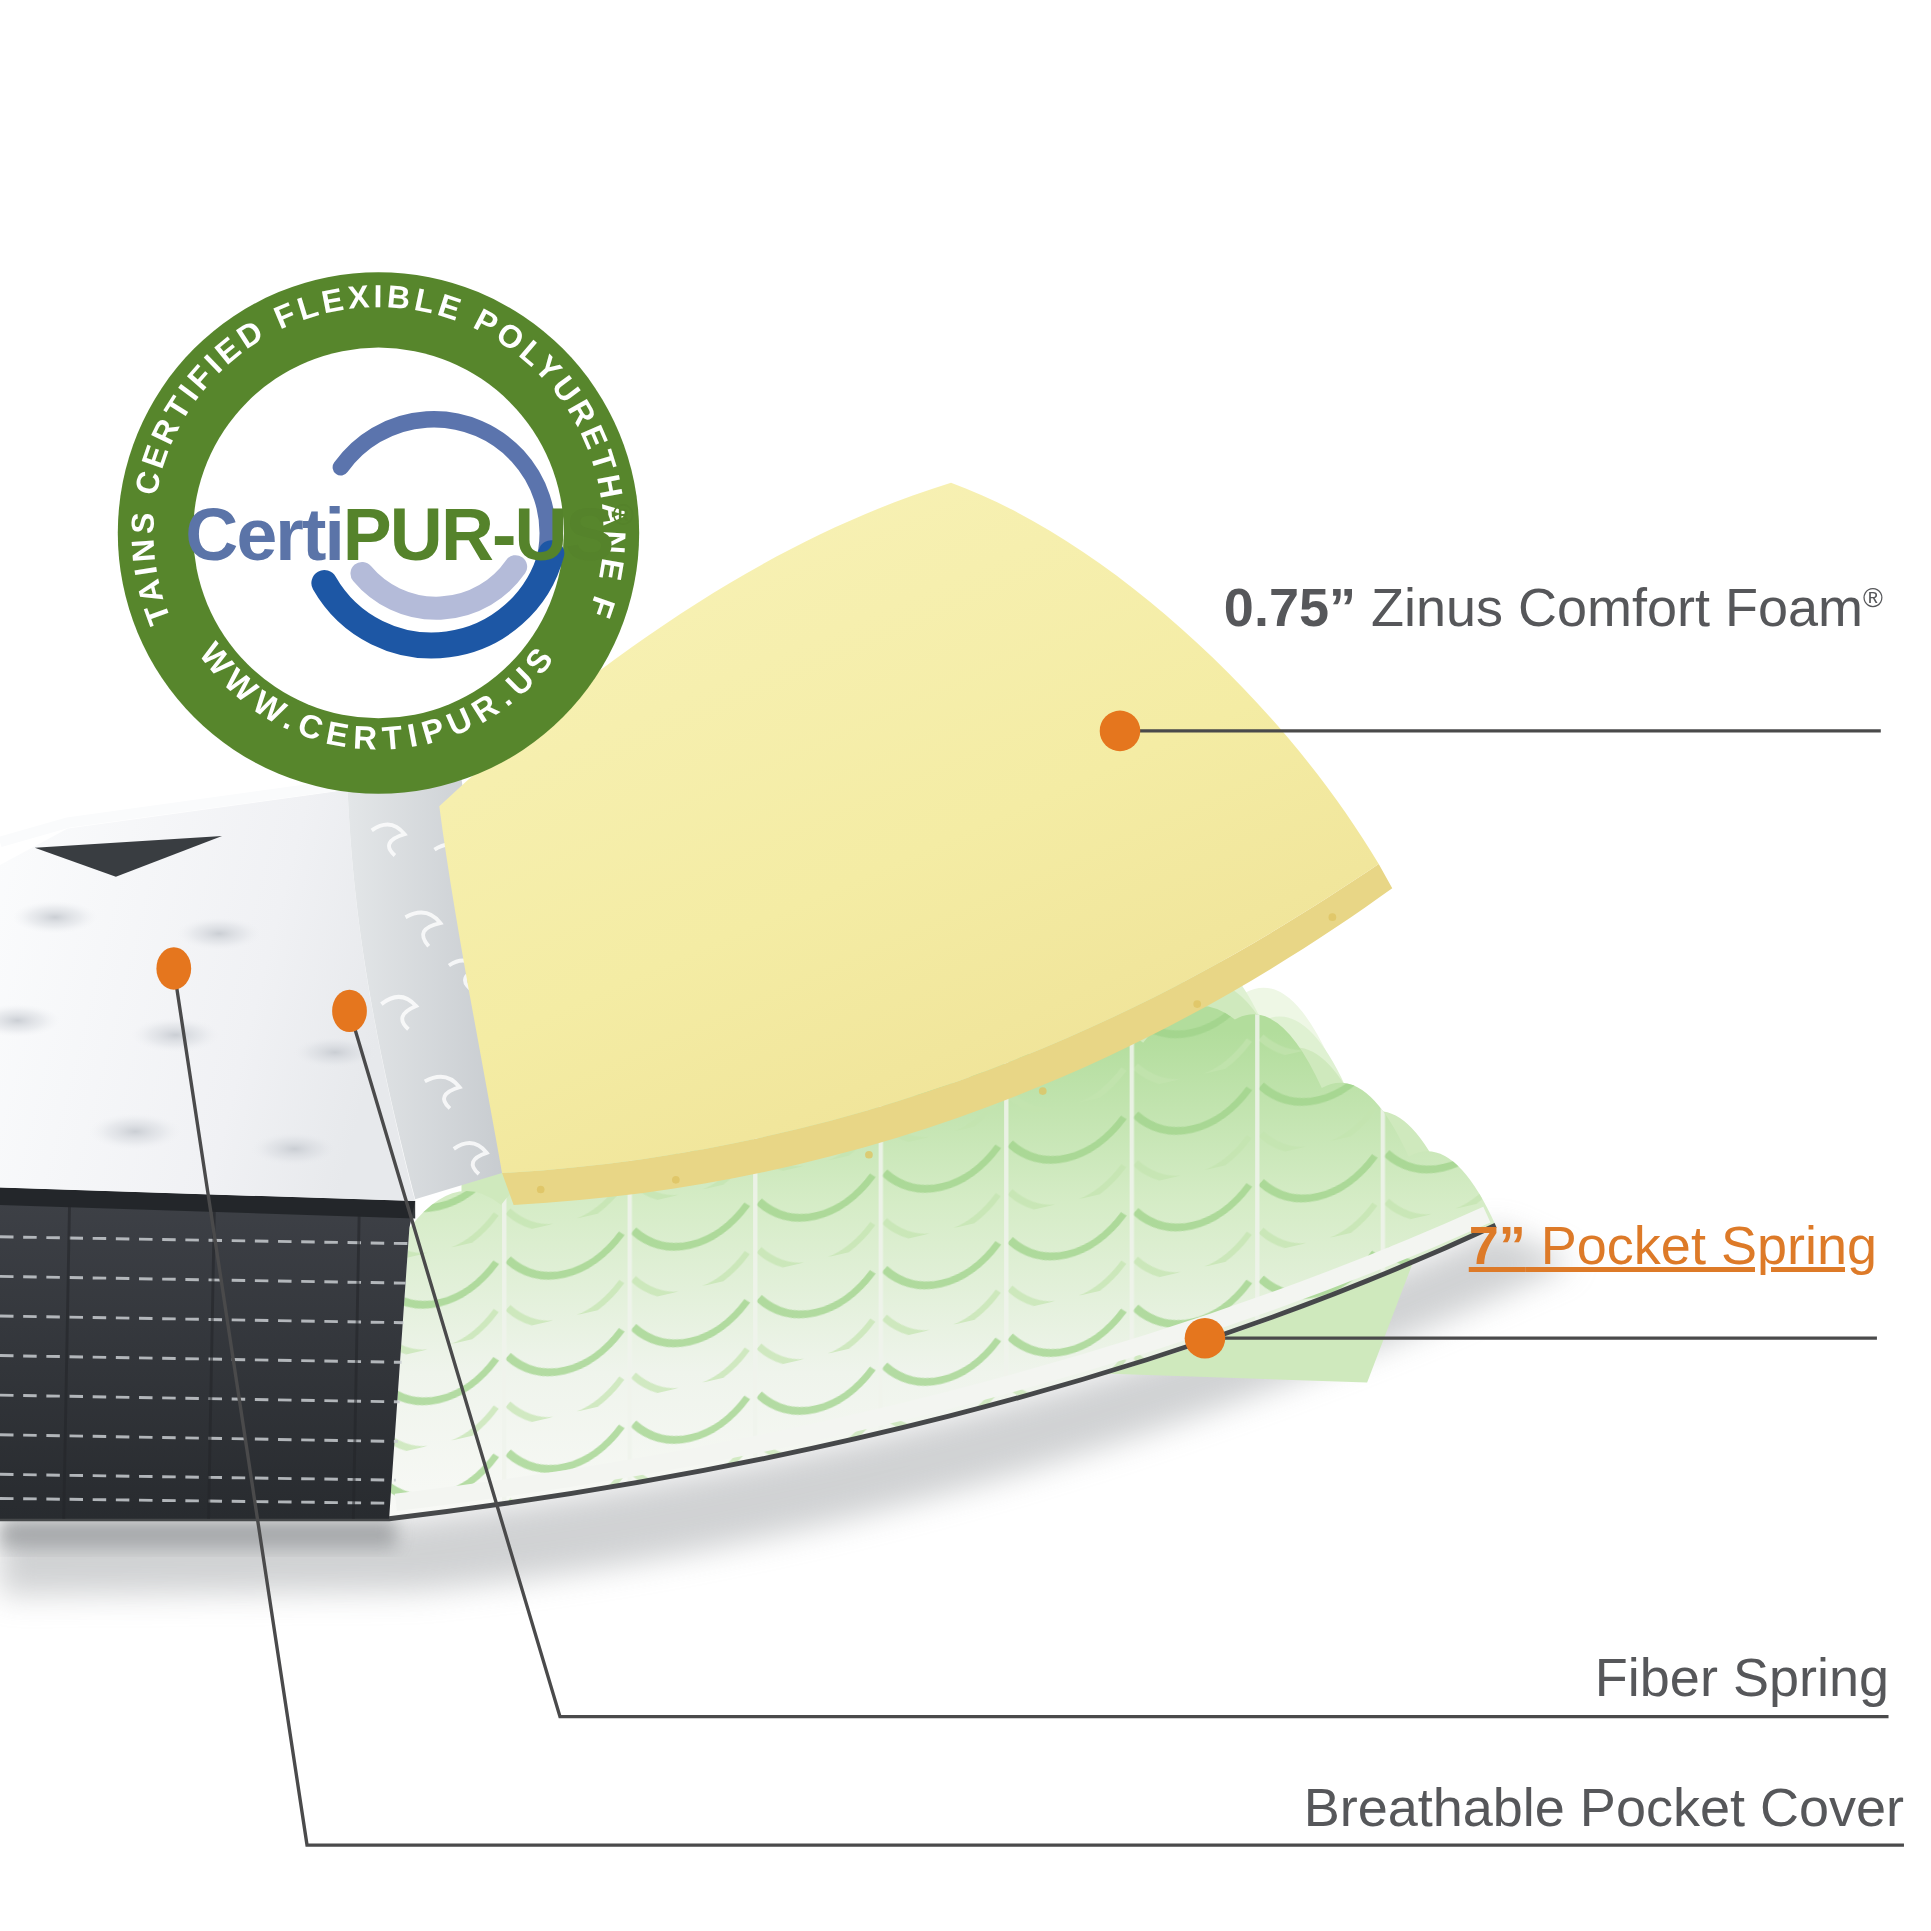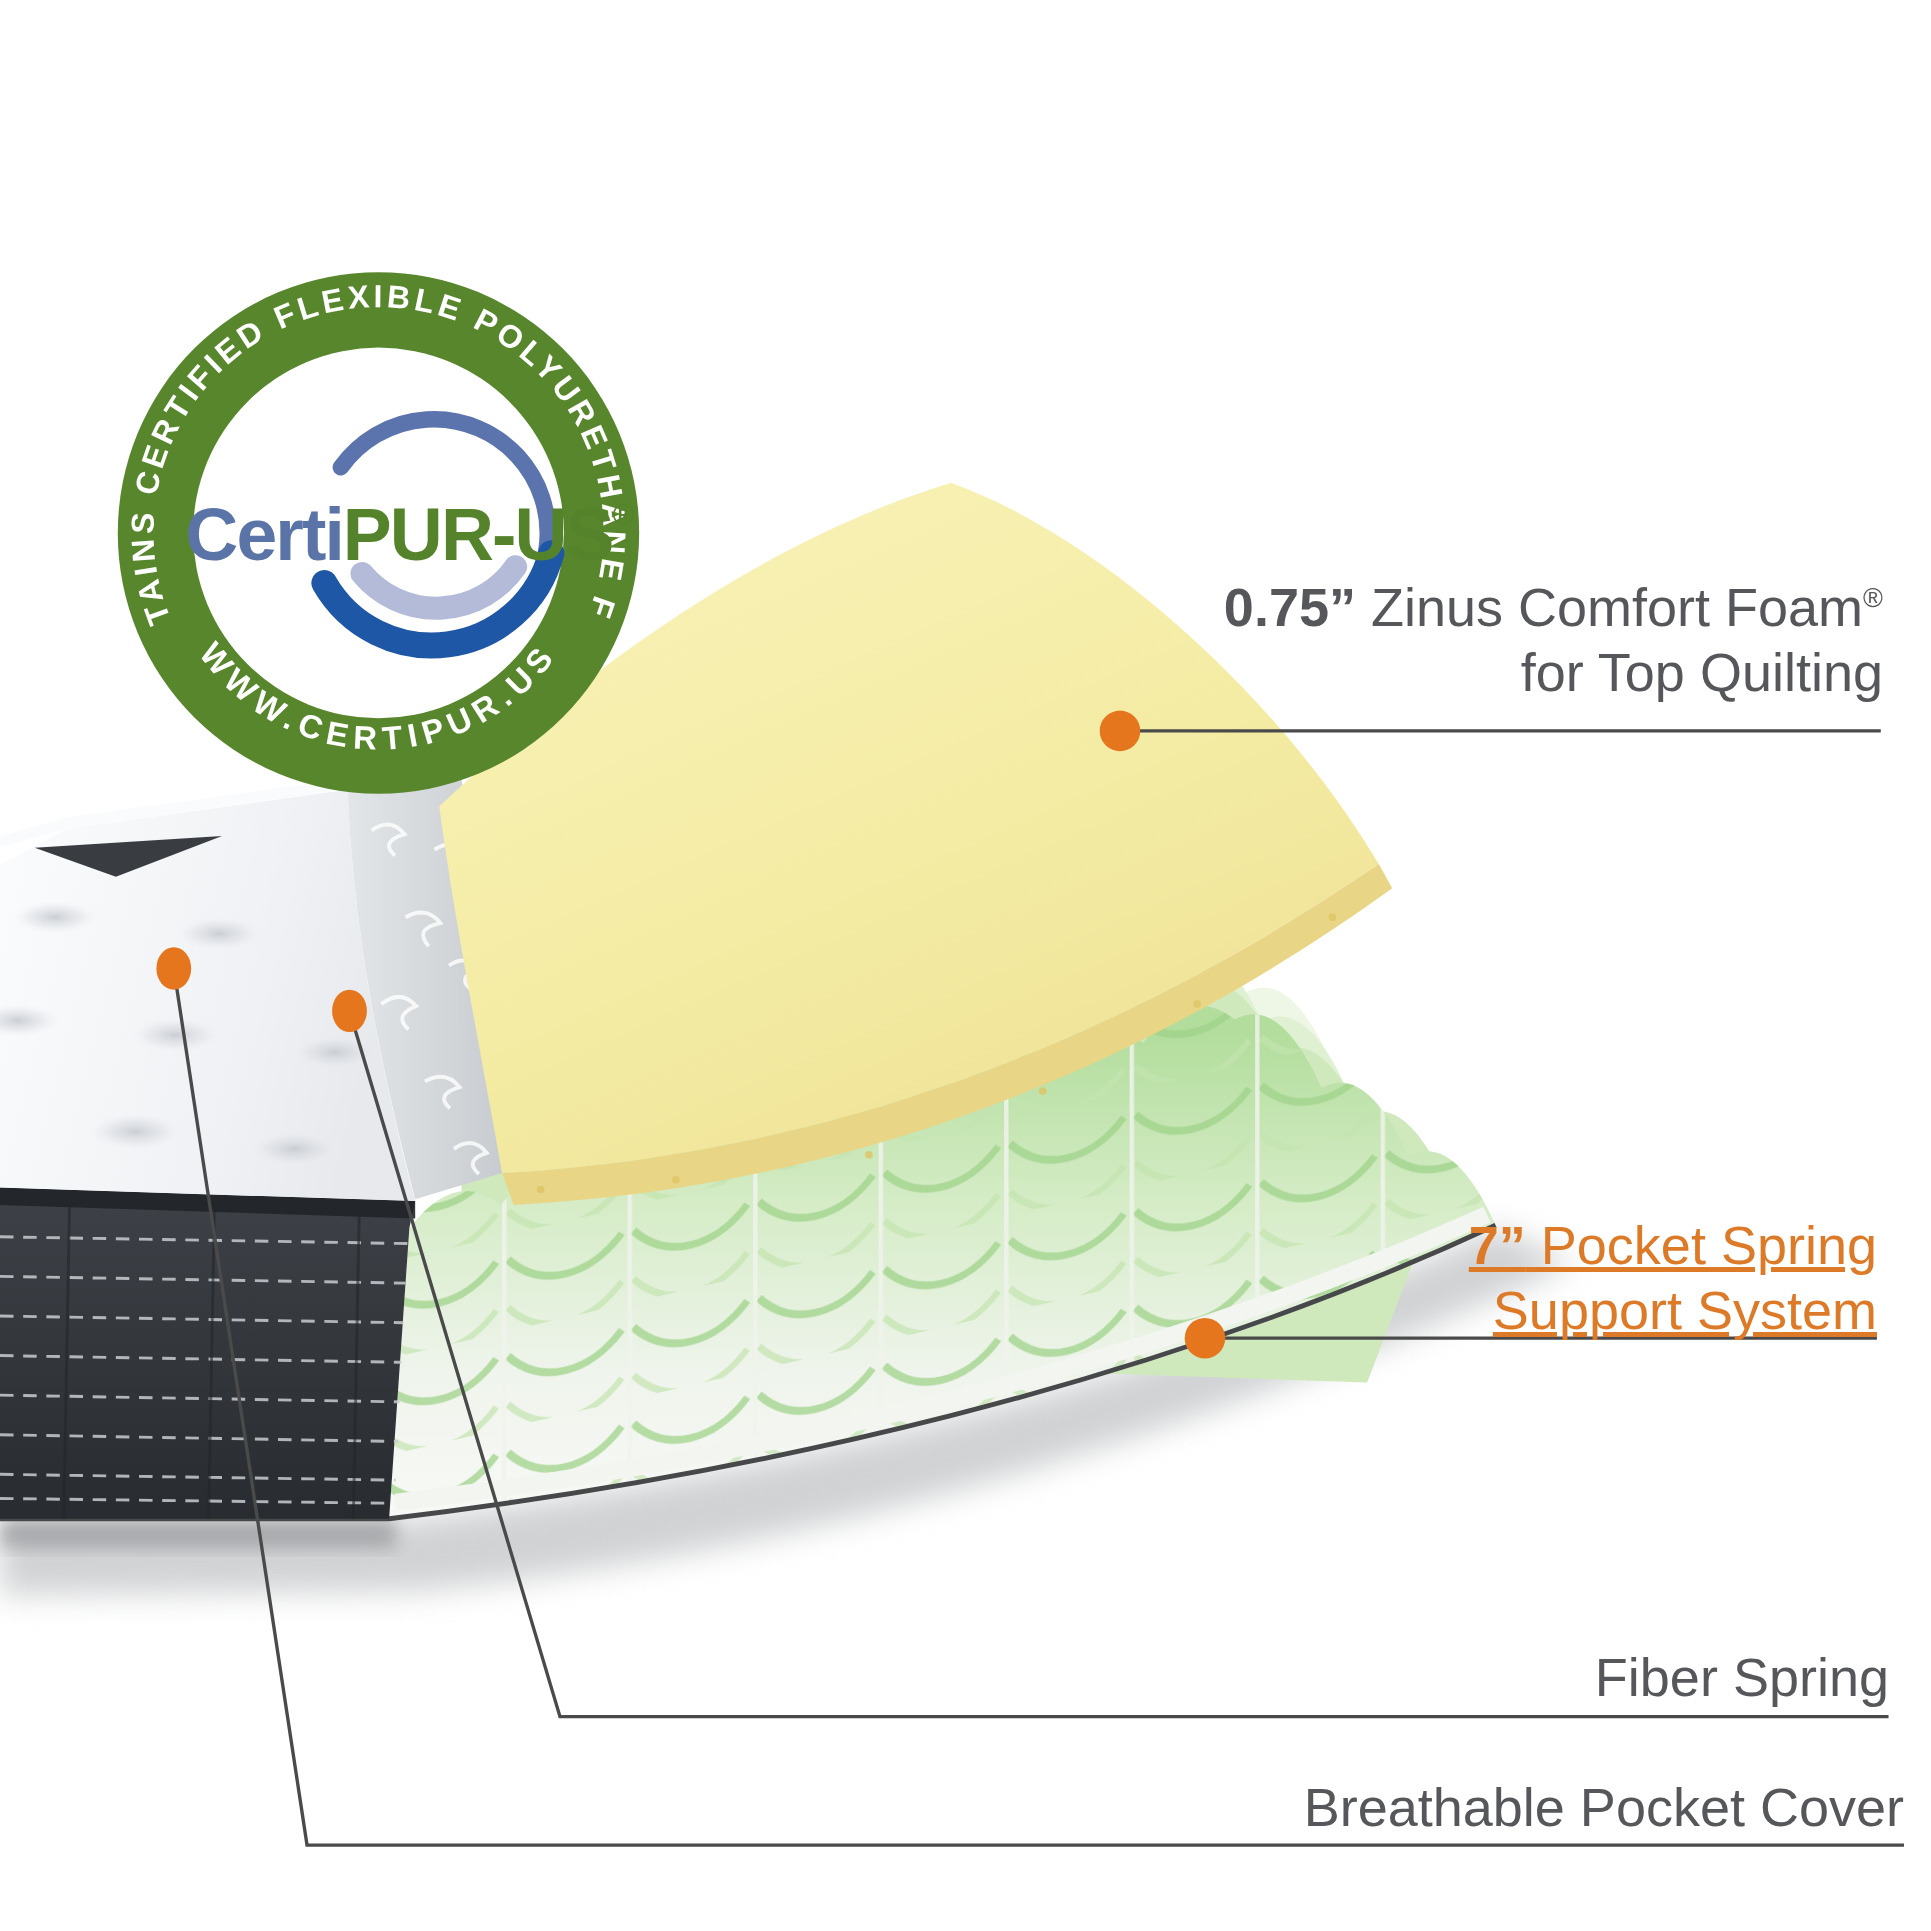--- a/index.html
+++ b/index.html
@@ -171,24 +171,22 @@
   <g fill="#e5761e" stroke="none">
     <circle cx="1160" cy="757" r="21"></circle>
     <circle cx="1248" cy="1386" r="21"></circle>
     <ellipse cx="362" cy="1047" rx="18" ry="22"></ellipse>
     <ellipse cx="180" cy="1003" rx="18" ry="22"></ellipse>
   </g>
 </svg>
 
 <div class="label" style="right:48px; top:575px;">
   <div><span class="b">0.75”</span><span> Zinus Comfort Foam</span><span class="reg">®</span></div>
-  <div>for Top Quilting</div>
 </div>
 
 <div class="label orange" style="right:54px; top:1213px;text-decoration:underline;">
   <div><span class="b">7”</span><span> Pocket Spring</span></div>
-  <div>Support System</div>
 </div>
 
 <div class="label" style="right:42px; top:1645px;">Fiber Spring</div>
 
 <div class="label" style="right:27px; top:1775px;">Breathable Pocket Cover</div>
 
 
 </body></html>

